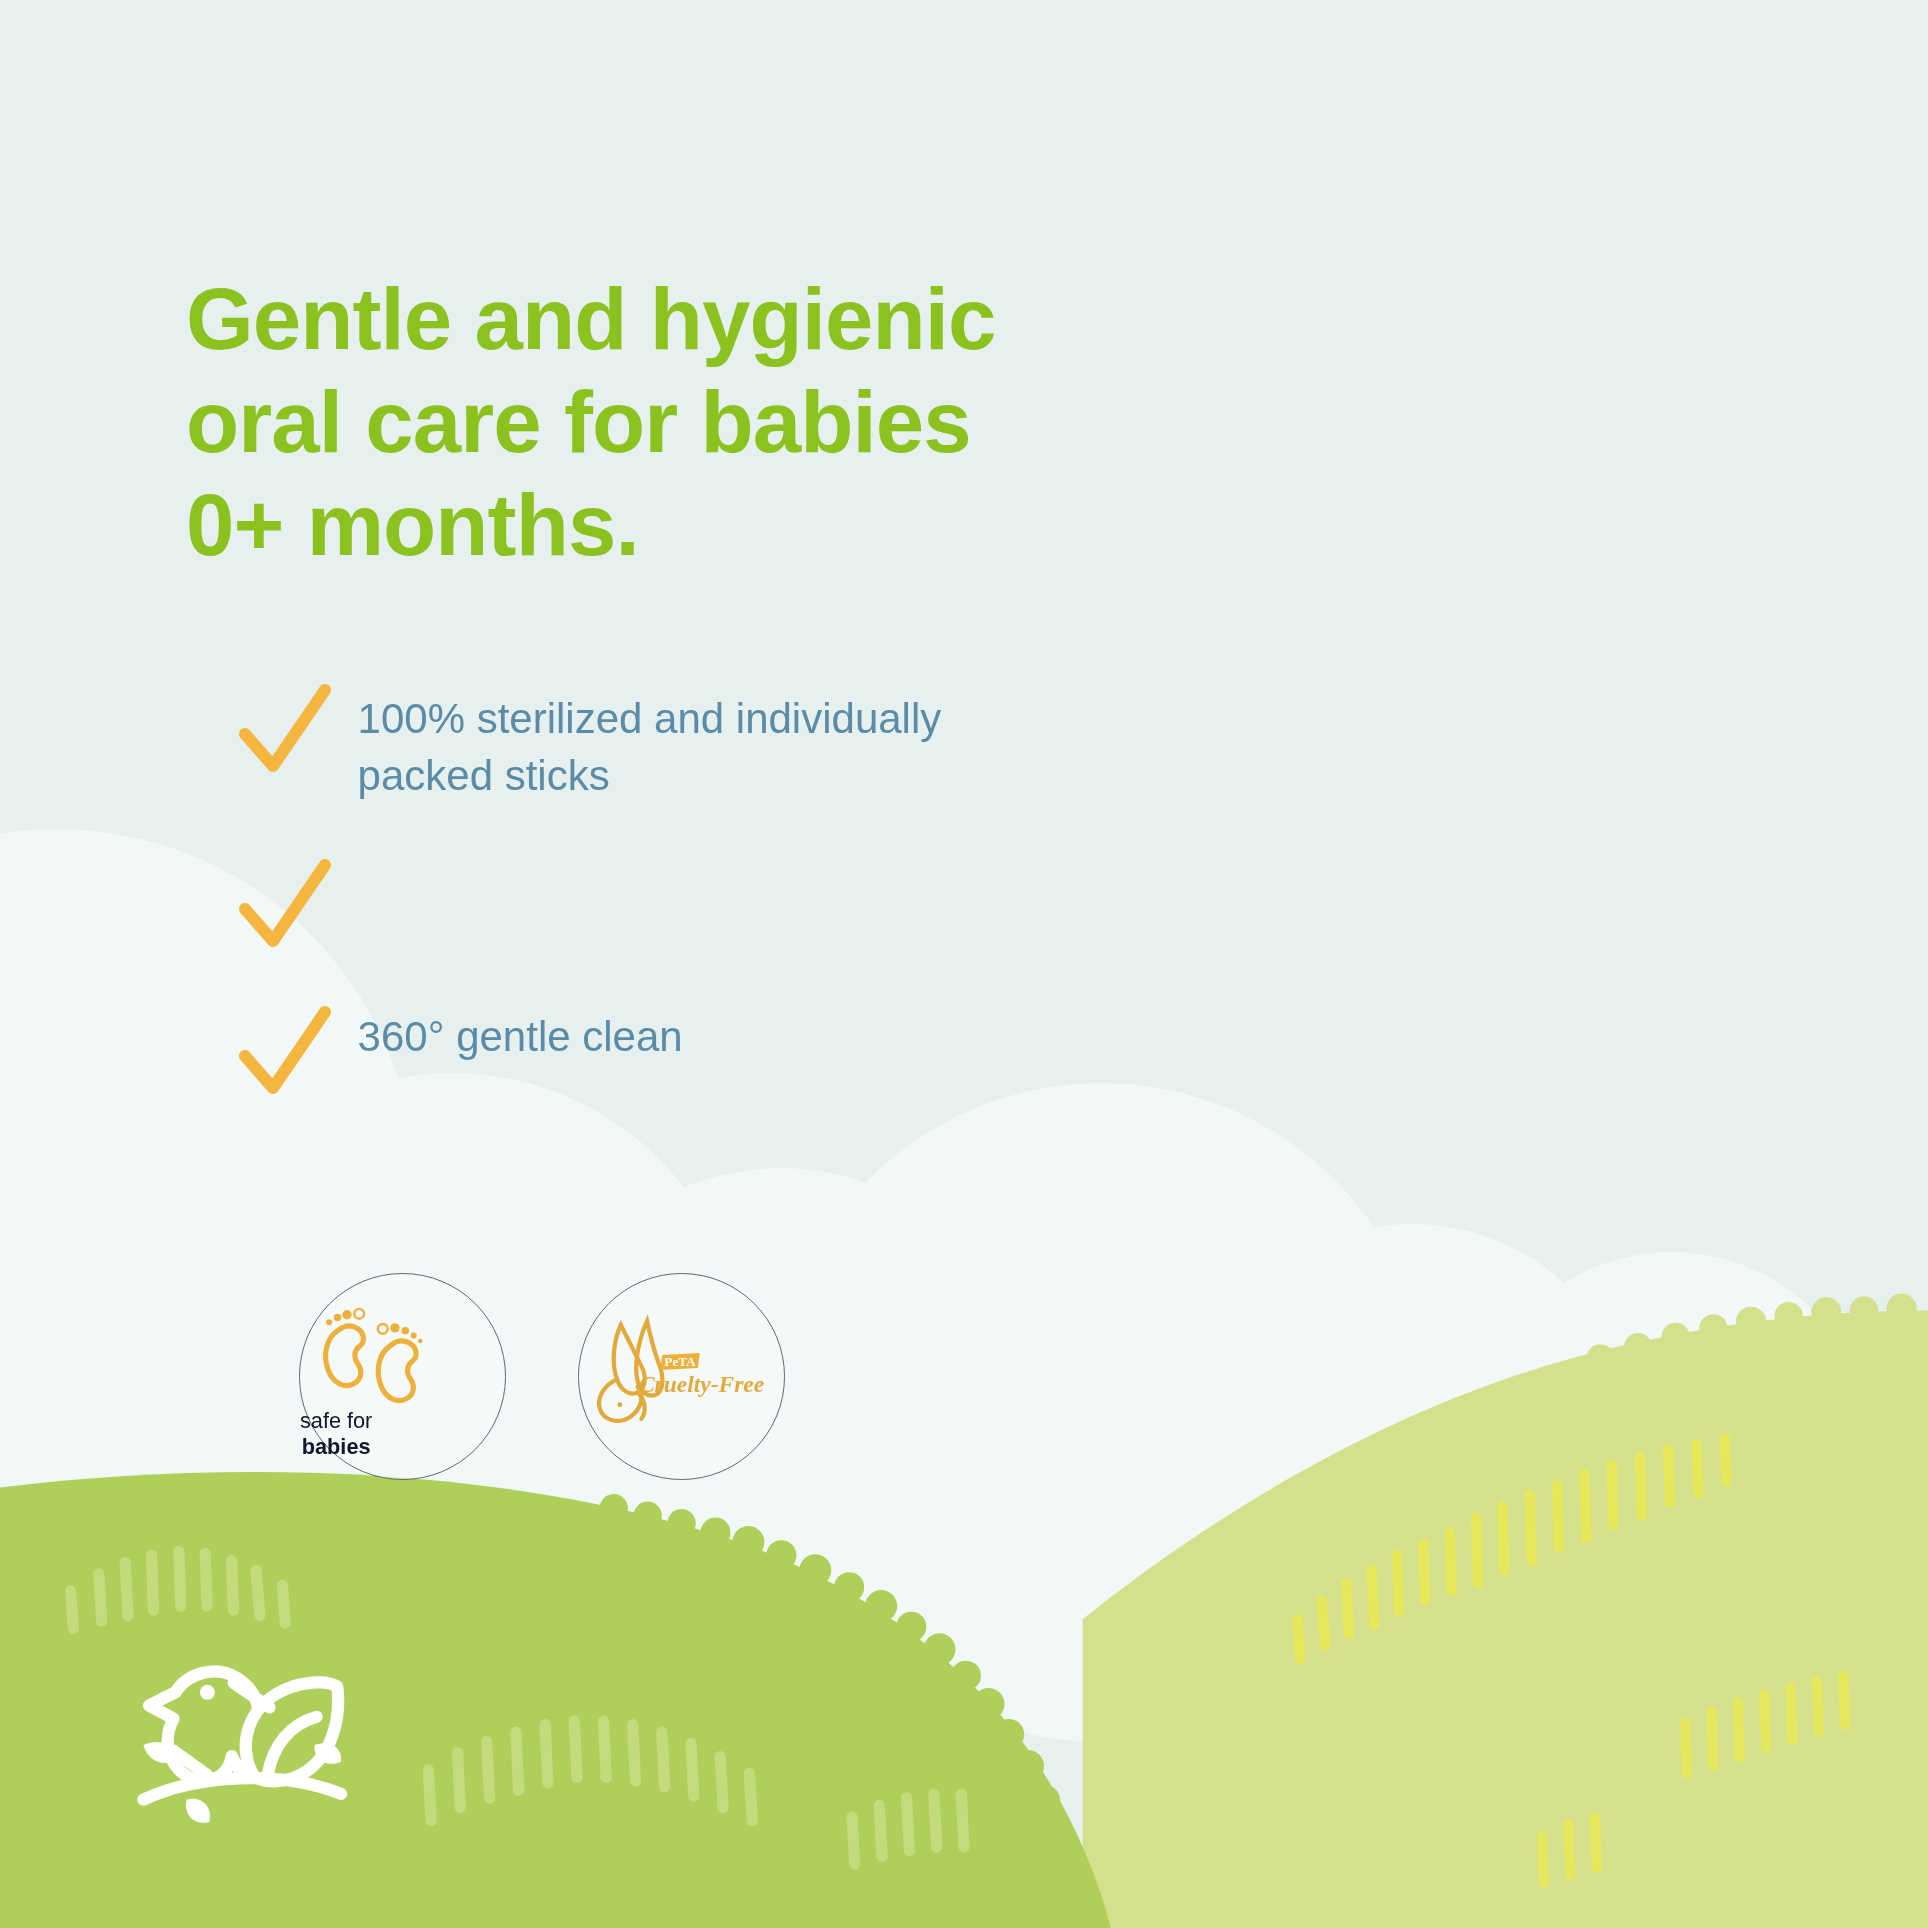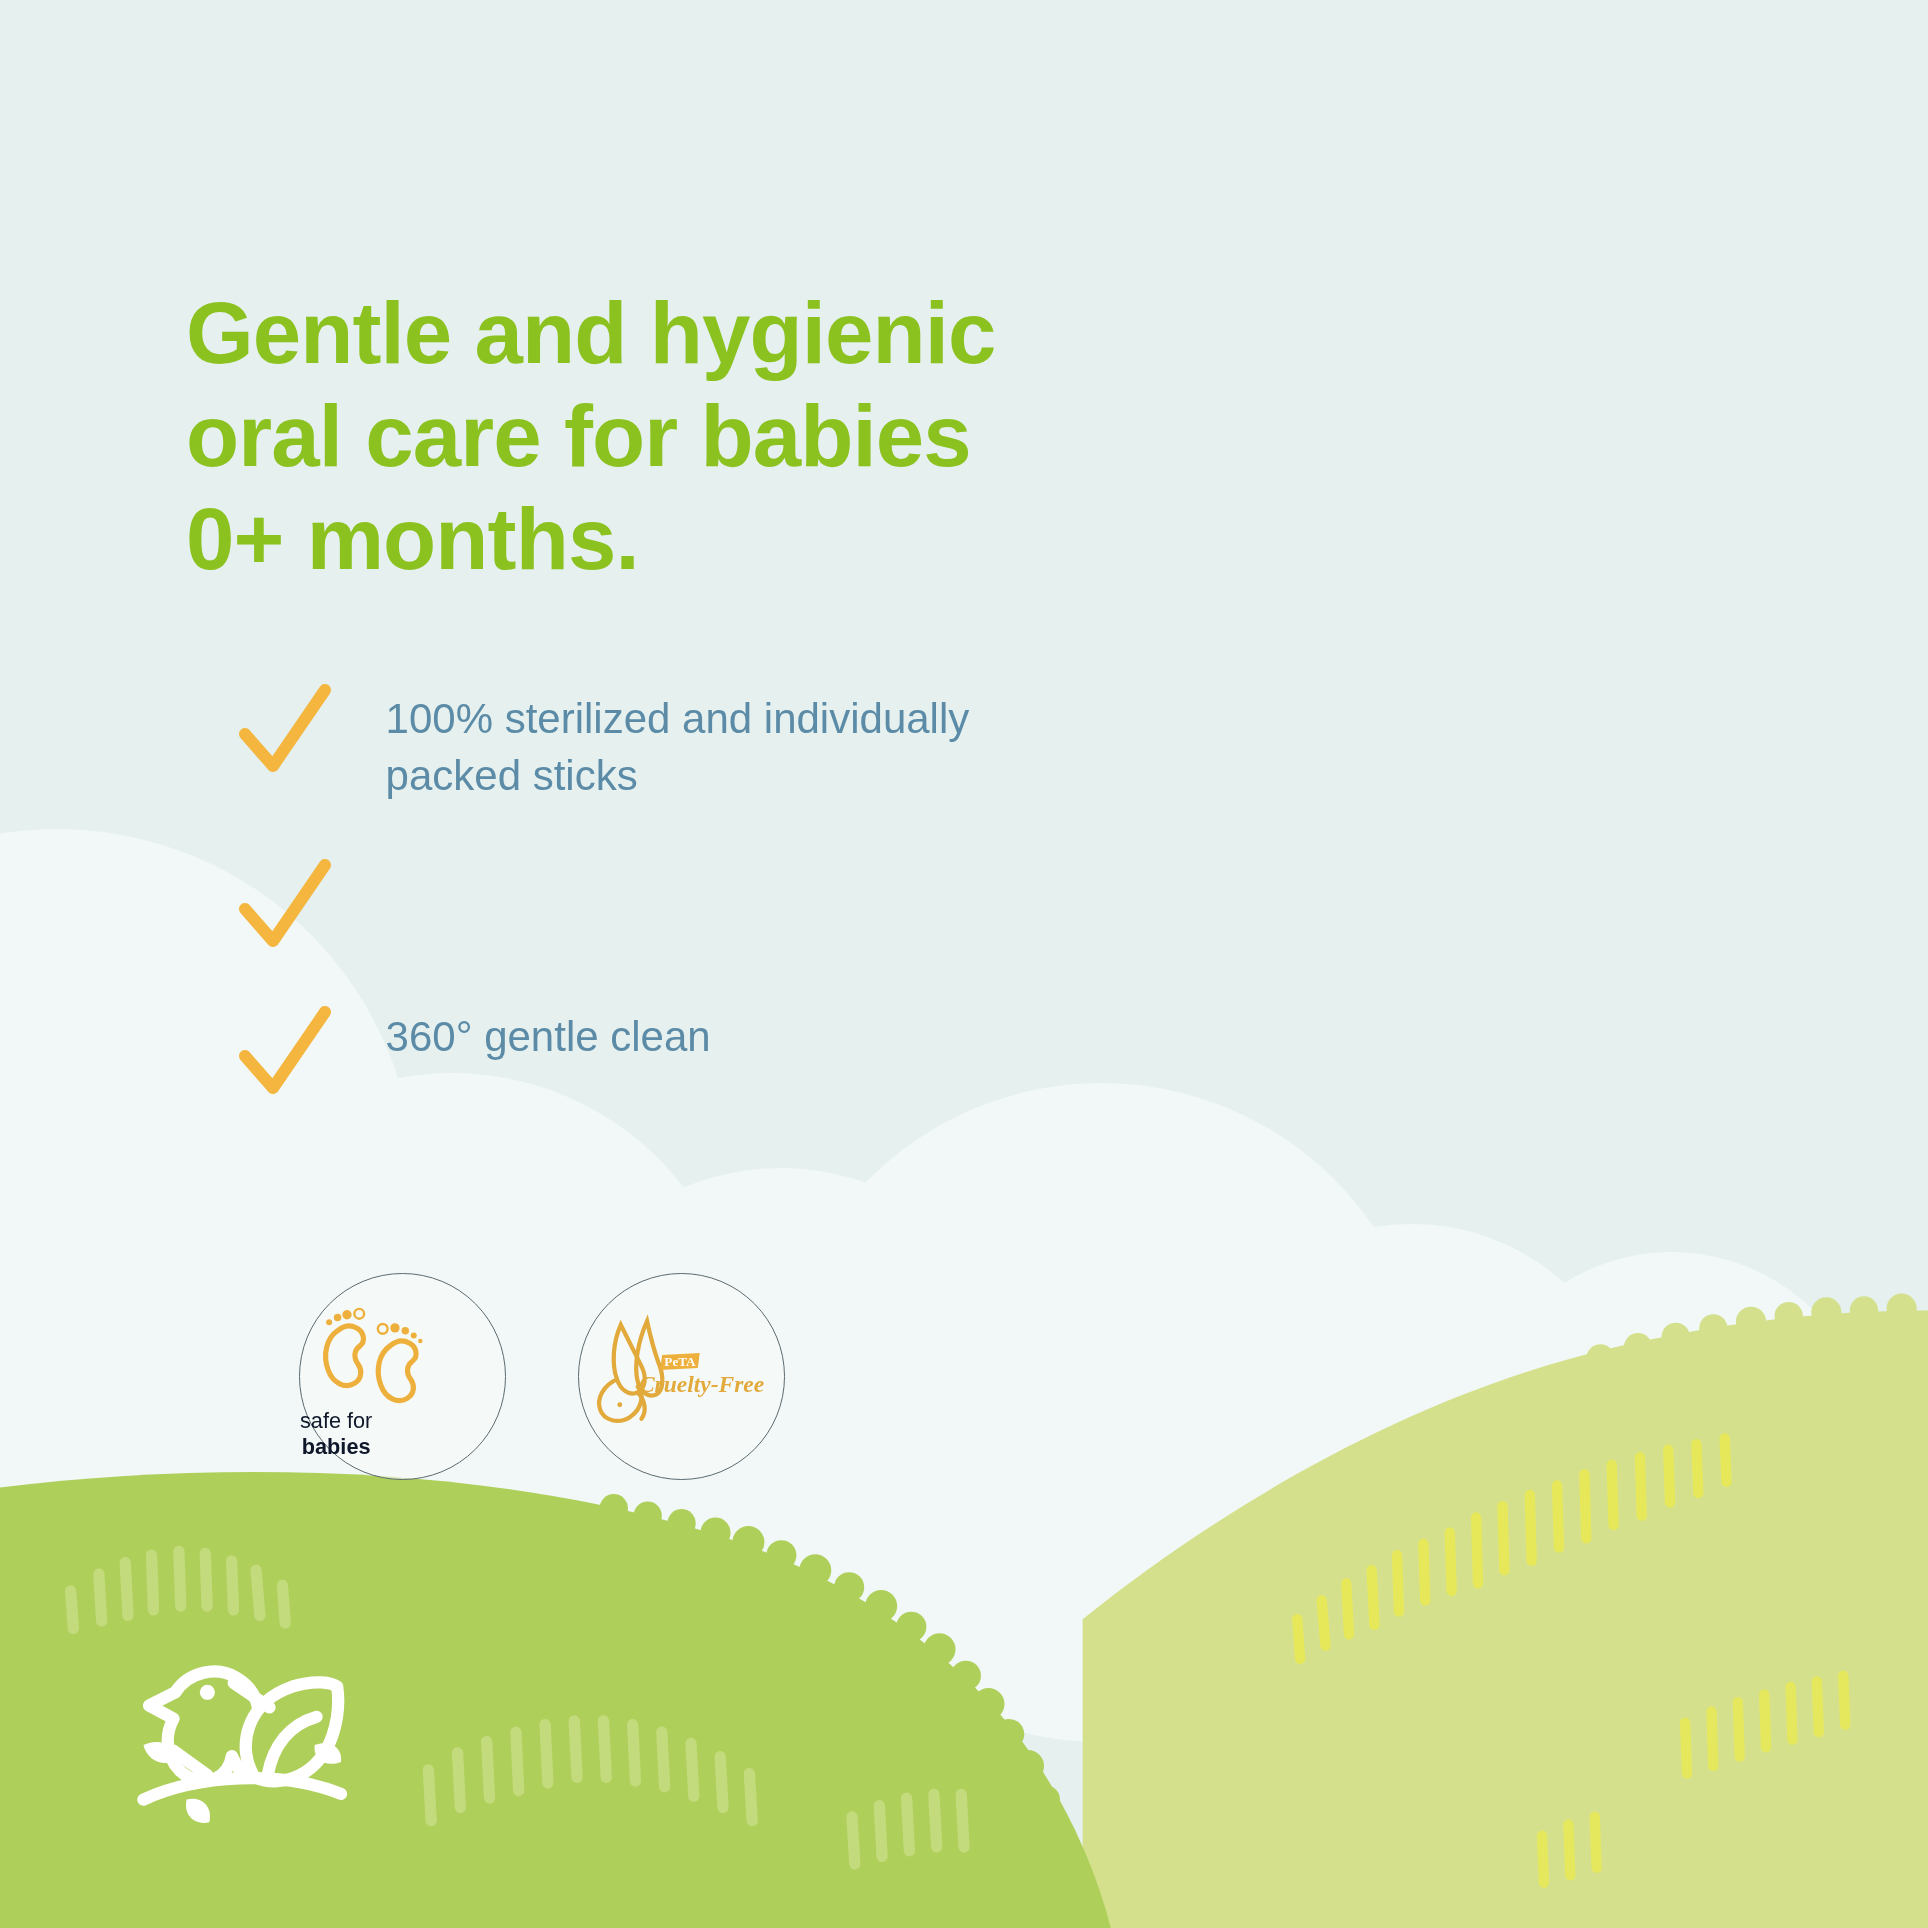--- a/index.html
+++ b/index.html
@@ -48,21 +48,21 @@
     left: 115px;
     top: 1634px;
     width: 245px;
     height: 207px;
   }
 
   
   .headline {
     position: absolute;
     left: 186px;
-    top: 224px;
+    top: 210px;
     width: 1111px;
     color: #8cc220;
     font-size: 87px;
     line-height: 1.18;
     font-weight: 700;
     letter-spacing: -0.9px;
     white-space: pre-line;
   }
 
   
@@ -84,21 +84,20 @@
     margin-right: 22.6px;
     margin-top: 1.9px;
   }
   .feature-text {
     color: #5b8ba6;
     font-size: 42px;
     line-height: 1.35;
     padding-top: 13px;
     white-space: pre-line;
     font-weight: 400;
-    margin-left: 28px;
   }
   .feature.f2 { margin-bottom: 41px; }
   .feature.f3 .check { margin-top: 5.6px; }
 
   
   .badges {
     position: absolute;
     left: 299px;
     top: 1273px;
     display: flex;

